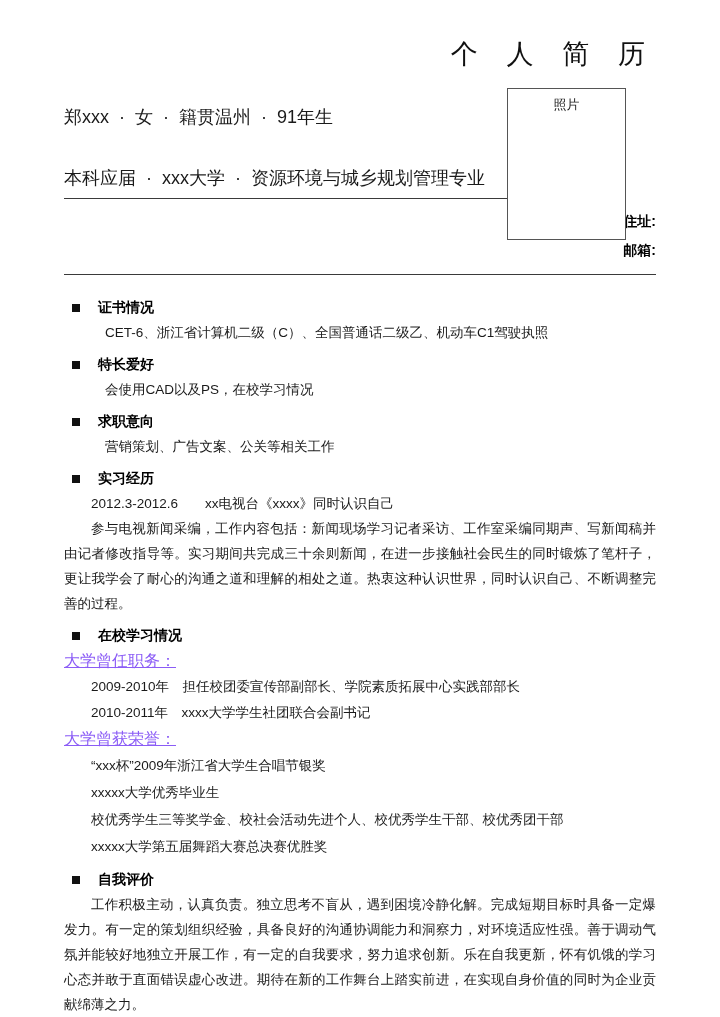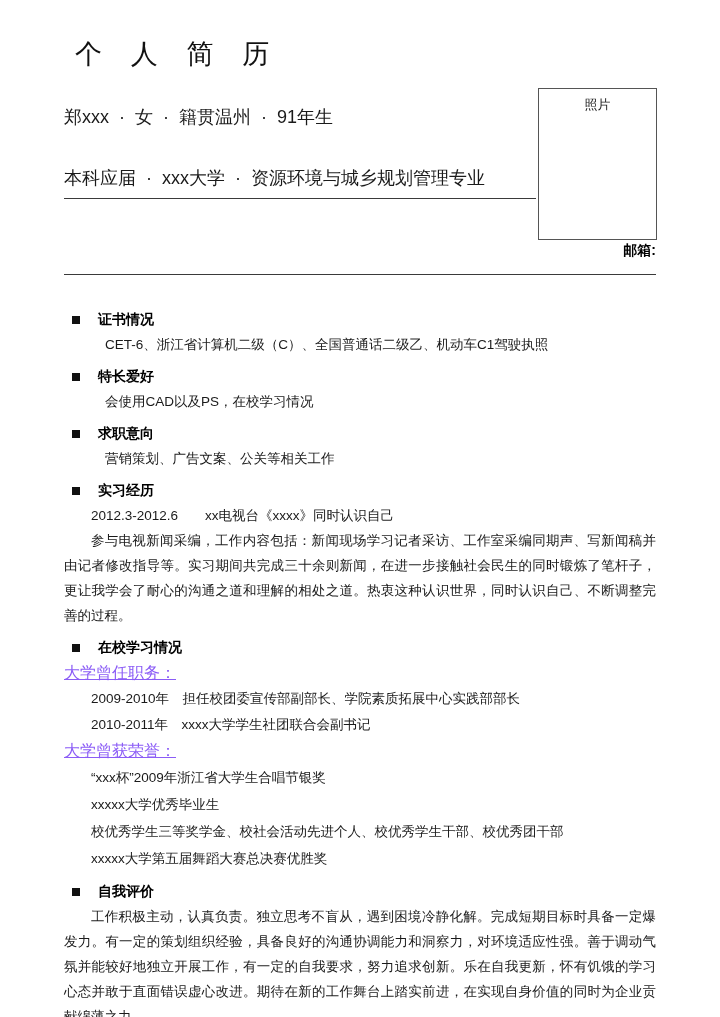--- a/index.html
+++ b/index.html
@@ -19,21 +19,21 @@
     width: 720px;
     height: 1017px;
     box-sizing: border-box;
     padding: 0 64px;
     background: #ffffff;
     overflow: hidden;
   }
 
   
   .doc-title {
-    text-align: left;
+    text-align: right;
     font-family: "Liberation Serif", "DejaVu Serif", serif;
     font-size: 27px;
     letter-spacing: 11px;
     text-indent: 11px;
     color: #111;
     margin: 0;
     padding-top: 38px;
     padding-bottom: 0;
     line-height: 1.2;
     font-weight: 400;
@@ -49,21 +49,21 @@
     font-size: 18px;
     line-height: 28px;
     color: #1a1a1a;
     white-space: pre;
     margin-top: 33px;
   }
 
   
   .photo-box {
     position: absolute;
-    left: 538px;
+    left: 507px;
     top: 88px;
     width: 119px;
     height: 152px;
     border: 1px solid #555;
     box-sizing: border-box;
     background: #fff;
     text-align: center;
     font-size: 13px;
     color: #1a1a1a;
     padding-top: 7px;
@@ -103,21 +103,21 @@
   .section {
     margin-bottom: 0;
   }
   .sec-head {
     display: flex;
     align-items: center;
     font-size: 14px;
     font-weight: bold;
     color: #000;
     line-height: 25px;
-    margin-top: 25px;
+    margin-top: 13px;
   }
   .sec-head.tight { margin-top: 7px; }
   .bullet {
     display: inline-block;
     width: 8px;
     height: 8px;
     background: #111;
     margin-left: 8px;
     margin-right: 18px;
     flex: 0 0 auto;

